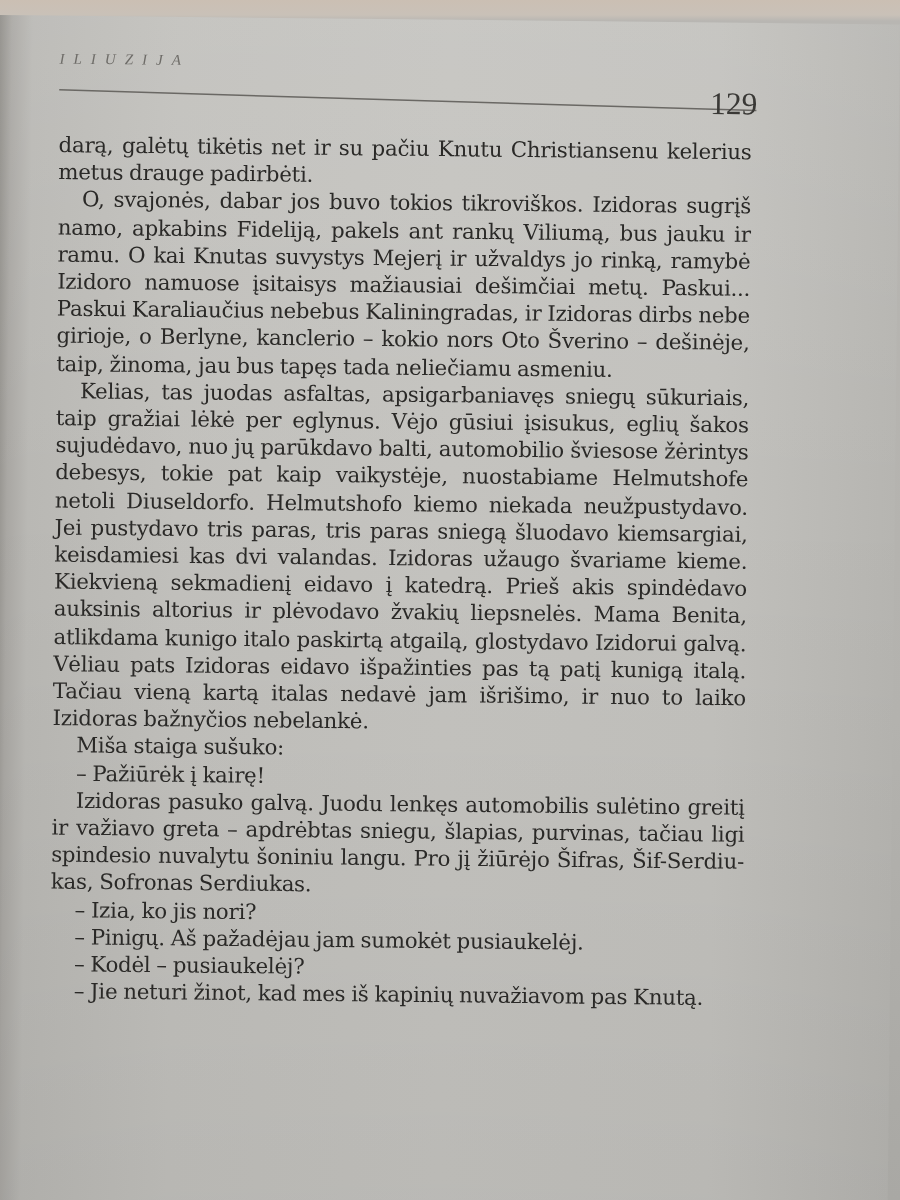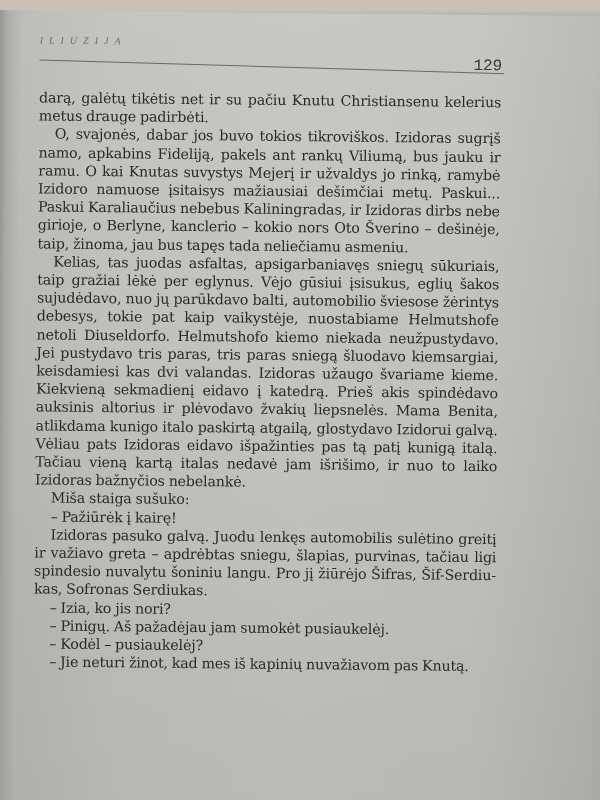--- a/index.html
+++ b/index.html
@@ -51,22 +51,22 @@
       width: 465px;
       height: 1px;
       background: #6a6864;
       transform: rotate(1.1deg);
       transform-origin: 0 0;
     }
     .page-number {
       position: absolute;
       left: 474px;
       top: 42px;
-      font-family: Liberation Mono, monospace;
-      font-size: 16px;
+      font-family: Liberation Serif, serif;
+      font-size: 21px;
       color: #3a3936;
     }
     .body-text {
       position: absolute;
       left: 40px;
       top: 78px;
       width: 462px;
       font-family: "DejaVu Serif", serif;
       font-size: 14.2px;
       line-height: 18.2px;

